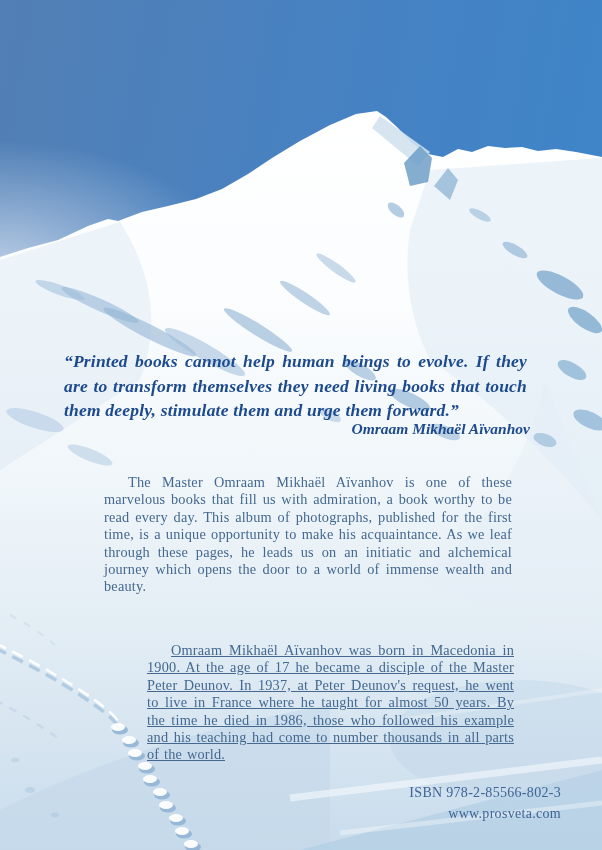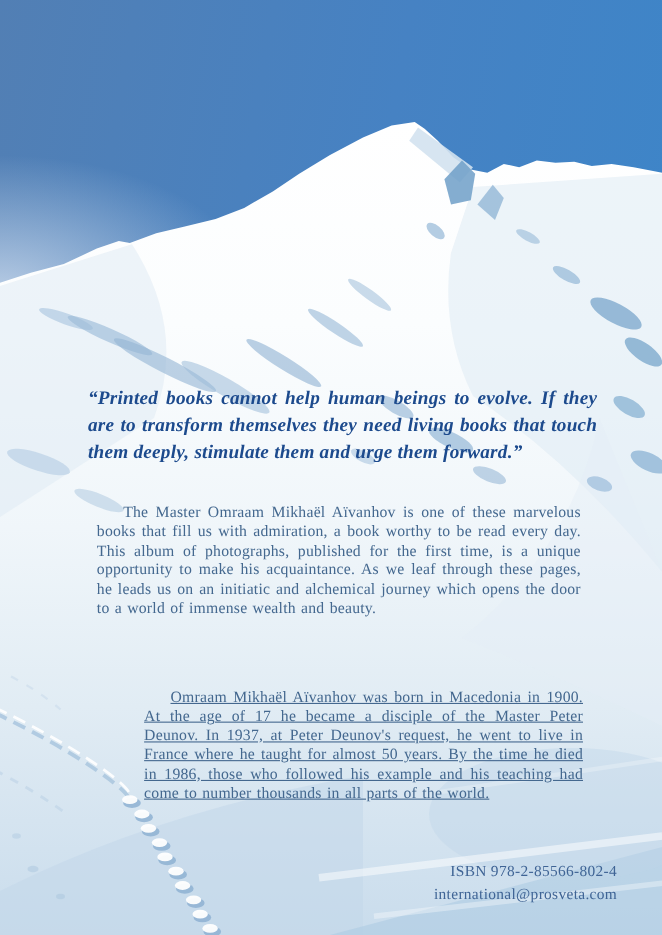--- a/index.html
+++ b/index.html
@@ -9,34 +9,34 @@
     margin:0 auto;
   }
   .sky {
     position:absolute; inset:0;
     background:
       radial-gradient(320px 170px at 0% 31%, rgba(216,228,243,.75), rgba(216,228,243,0) 72%),
       linear-gradient(100deg, #527fb4 0%, #4682c3 50%, #3b86ca 100%);
   }
   .scene { position:absolute; left:0; top:0; }
   .quote {
-    position:absolute; left:80px; top:349px; width:463px; margin:0;
+    position:absolute; left:64px; top:349px; width:463px; margin:0;
     font-size:17.5px; line-height:24.5px; font-weight:bold; font-style:italic;
     color:#1c4a8d; text-align:justify; letter-spacing:.2px;
   }
   .attribution {
     position:absolute; left:228px; top:420px; width:302px;
     text-align:right; font-weight:bold; font-style:italic;
     font-size:15.5px; color:#1c4a8d;
   }
   .body-text {
     position:absolute; color:#44688f; text-align:justify;
     font-size:14.3px; line-height:17.4px; letter-spacing:.2px; word-spacing:1px;
   }
-  .body-text p { margin:0; text-indent:24px; }
+  .body-text p { margin:16px; text-indent:24px; }
   .block-1 { left:88px; top:458px; width:440px; }
   .block-2 { left:131px; top:626px; width:399px;text-decoration:underline; }
   .publisher {
     position:absolute; right:41px; top:783px; text-align:right;
     font-size:14px; line-height:20.5px; color:#3f6495; letter-spacing:.3px;
   }
 </style>
 </head>
 <body>
 
@@ -134,27 +134,28 @@
 
     <g>
       <path d="M400,720 L602,690" stroke="#ffffff" stroke-width="4" opacity=".25"></path>
       <path d="M290,798 L602,760" stroke="#ffffff" stroke-width="7" opacity=".5"></path>
       <path d="M340,833 L602,803" stroke="#ffffff" stroke-width="5" opacity=".35"></path>
     </g>
   </svg>
 
   <blockquote class="quote">“Printed books cannot help human beings to evolve. If they are to transform themselves they need living books that touch them deeply, stimulate them and urge them forward.”</blockquote>
 
+  <div class="attribution">Omraam Mikhaël Aïvanhov</div>
 
   <div class="body-text block-1">
     <p>The Master Omraam Mikhaël Aïvanhov is one of these marvelous books that fill us with admiration, a book worthy to be read every day. This album of photographs, published for the first time, is a unique opportunity to make his acquaintance. As we leaf through these pages, he leads us on an initiatic and alchemical journey which opens the door to a world of immense wealth and beauty.</p>
   </div>
 
   <div class="body-text block-2">
     <p>Omraam Mikhaël Aïvanhov was born in Macedonia in 1900. At the age of 17 he became a disciple of the Master Peter Deunov. In 1937, at Peter Deunov's request, he went to live in France where he taught for almost 50 years. By the time he died in 1986, those who followed his example and his teaching had come to number thousands in all parts of the world.</p>
   </div>
 
   <div class="publisher">
-    <div>ISBN 978-2-85566-802-4</div>
-    <div>international@prosveta.com</div>
+    <div>ISBN 978-2-85566-802-3</div>
+    <div>www.prosveta.com</div>
   </div>
 
 </div>
 
 </body></html>

